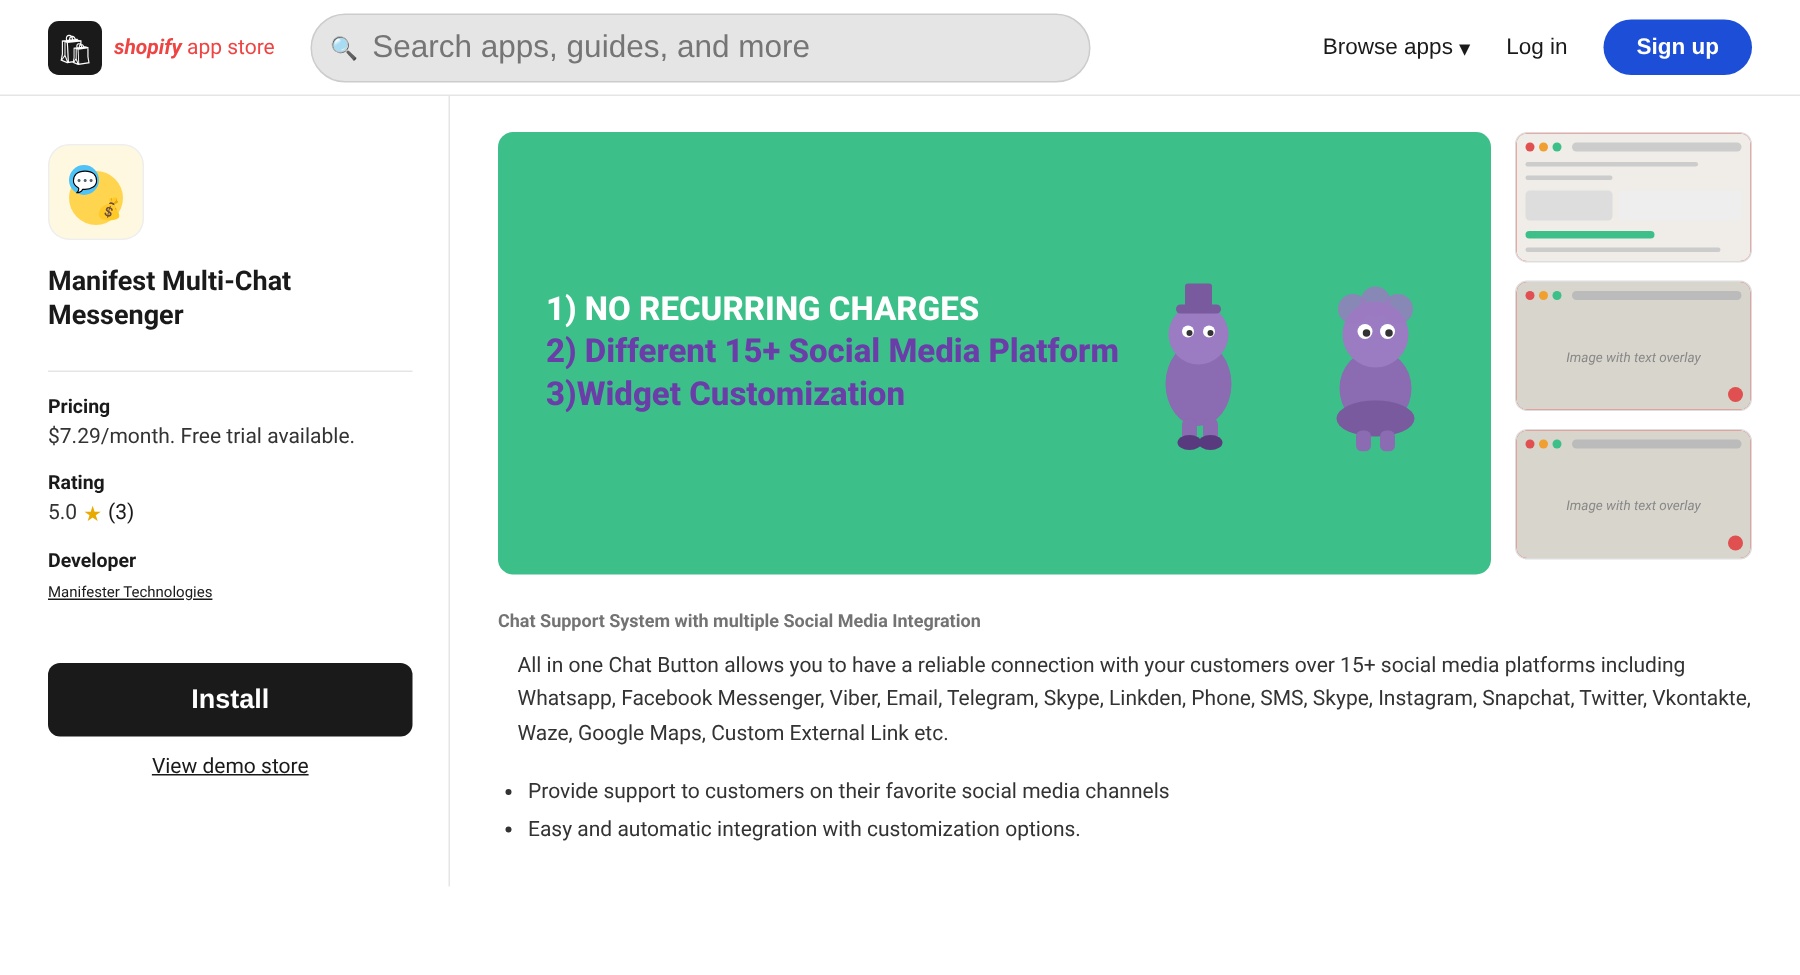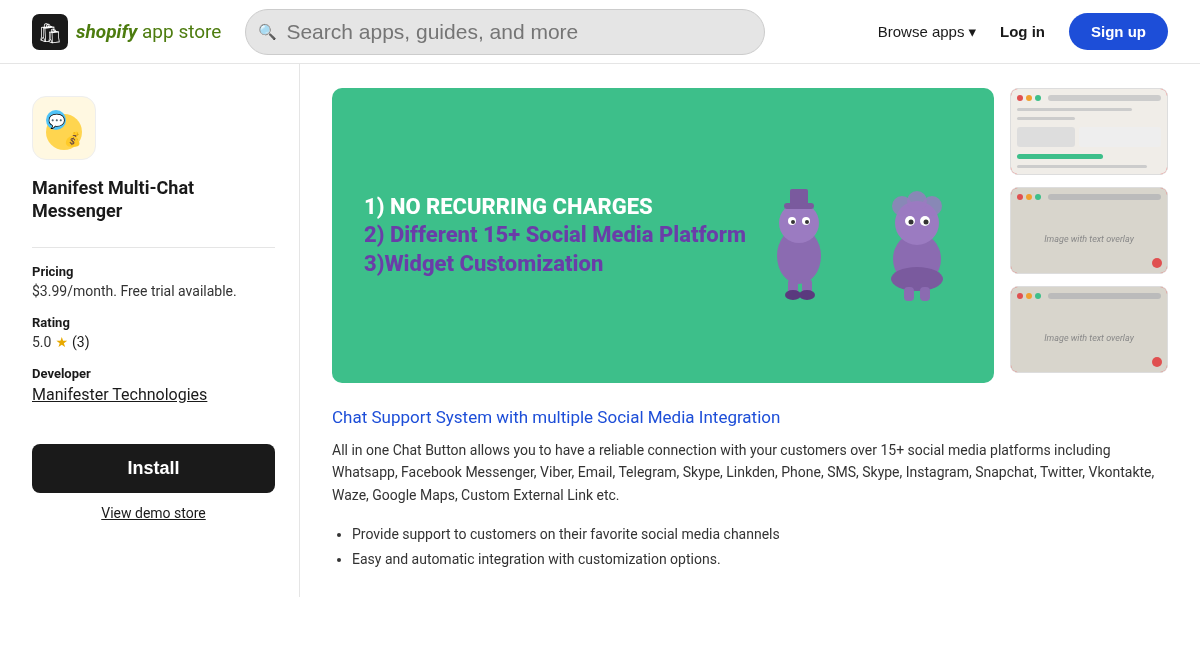--- a/index.html
+++ b/index.html
@@ -19,22 +19,22 @@
       display: flex;
       align-items: center;
       gap: 8px;
       flex-shrink: 0;
     }
     .logo-bag {
       width: 36px;
       height: 36px;
     }
     .logo-text {
-      font-size: 19px;
-      color: #4d7c0f;
+      font-size: 14px;
+      color: #ef4444;
     }
     .logo-text em { font-style: italic; font-weight: 700; }
     .logo-text span { font-weight: 400; }
     .search-bar {
       flex: 1;
       max-width: 520px;
       position: relative;
     }
     .search-bar input {
       width: 100%;
@@ -70,21 +70,21 @@
       background: none;
       border: none;
       font-weight: 500;
     }
     .login-btn {
       font-size: 15px;
       color: #1a1a1a;
       background: none;
       border: none;
       cursor: pointer;
-      font-weight: 700;
+      font-weight: 400;
     }
     .signup-btn {
       background: #1d4ed8;
       color: #fff;
       border: none;
       border-radius: 24px;
       padding: 10px 22px;
       font-size: 15px;
       font-weight: 600;
       cursor: pointer;
@@ -142,21 +142,21 @@
     .rating-wrap {
       display: flex;
       align-items: center;
       gap: 4px;
     }
     .star { color: #e8a900; font-size: 14px; }
     .rating-count { color: #1a1a1a; font-size: 14px; }
     .developer-link {
       color: #1a1a1a;
       text-decoration: underline;
-      font-size: 16px;
+      font-size: 10px;
       cursor: pointer;
     }
     .install-btn {
       width: 100%;
       background: #1a1a1a;
       color: #fff;
       border: none;
       border-radius: 8px;
       padding: 14px 0;
       font-size: 18px;
@@ -279,30 +279,31 @@
       position: absolute;
       bottom: 5px;
       right: 5px;
       width: 10px;
       height: 10px;
       border-radius: 50%;
       background: #e05050;
     }
 
     .desc-title {
-      font-size: 17px;
-      font-weight: 400;
-      color: #1d4ed8;
+      font-size: 12px;
+      font-weight: 700;
+      color: #737373;
       margin-bottom: 12px;
     }
     .desc-text {
       font-size: 14px;
       color: #333;
       line-height: 1.6;
       margin-bottom: 16px;
+      margin-left: 13px;
     }
     .bullet-list {
       list-style: disc;
       padding-left: 20px;
     }
     .bullet-list li {
       font-size: 14px;
       color: #333;
       line-height: 1.8;
     }
@@ -354,21 +355,21 @@
         <circle cx="20" cy="20" r="10" fill="#4FC3F7"></circle>
         <text x="12" y="26" font-size="14">💬</text>
         <text x="28" y="44" font-size="14">💰</text>
       </svg>
     </div>
     <div class="app-title">Manifest Multi-Chat Messenger</div>
 
     <hr class="sidebar-divider">
 
     <div class="sidebar-label">Pricing</div>
-    <div class="sidebar-value">$3.99/month. Free trial available.</div>
+    <div class="sidebar-value">$7.29/month. Free trial available.</div>
 
     <div class="sidebar-label">Rating</div>
     <div class="sidebar-value">
       <span class="rating-wrap">
         <span>5.0</span>
         <span class="star">★</span>
         <span class="rating-count">(3)</span>
       </span>
     </div>
 

